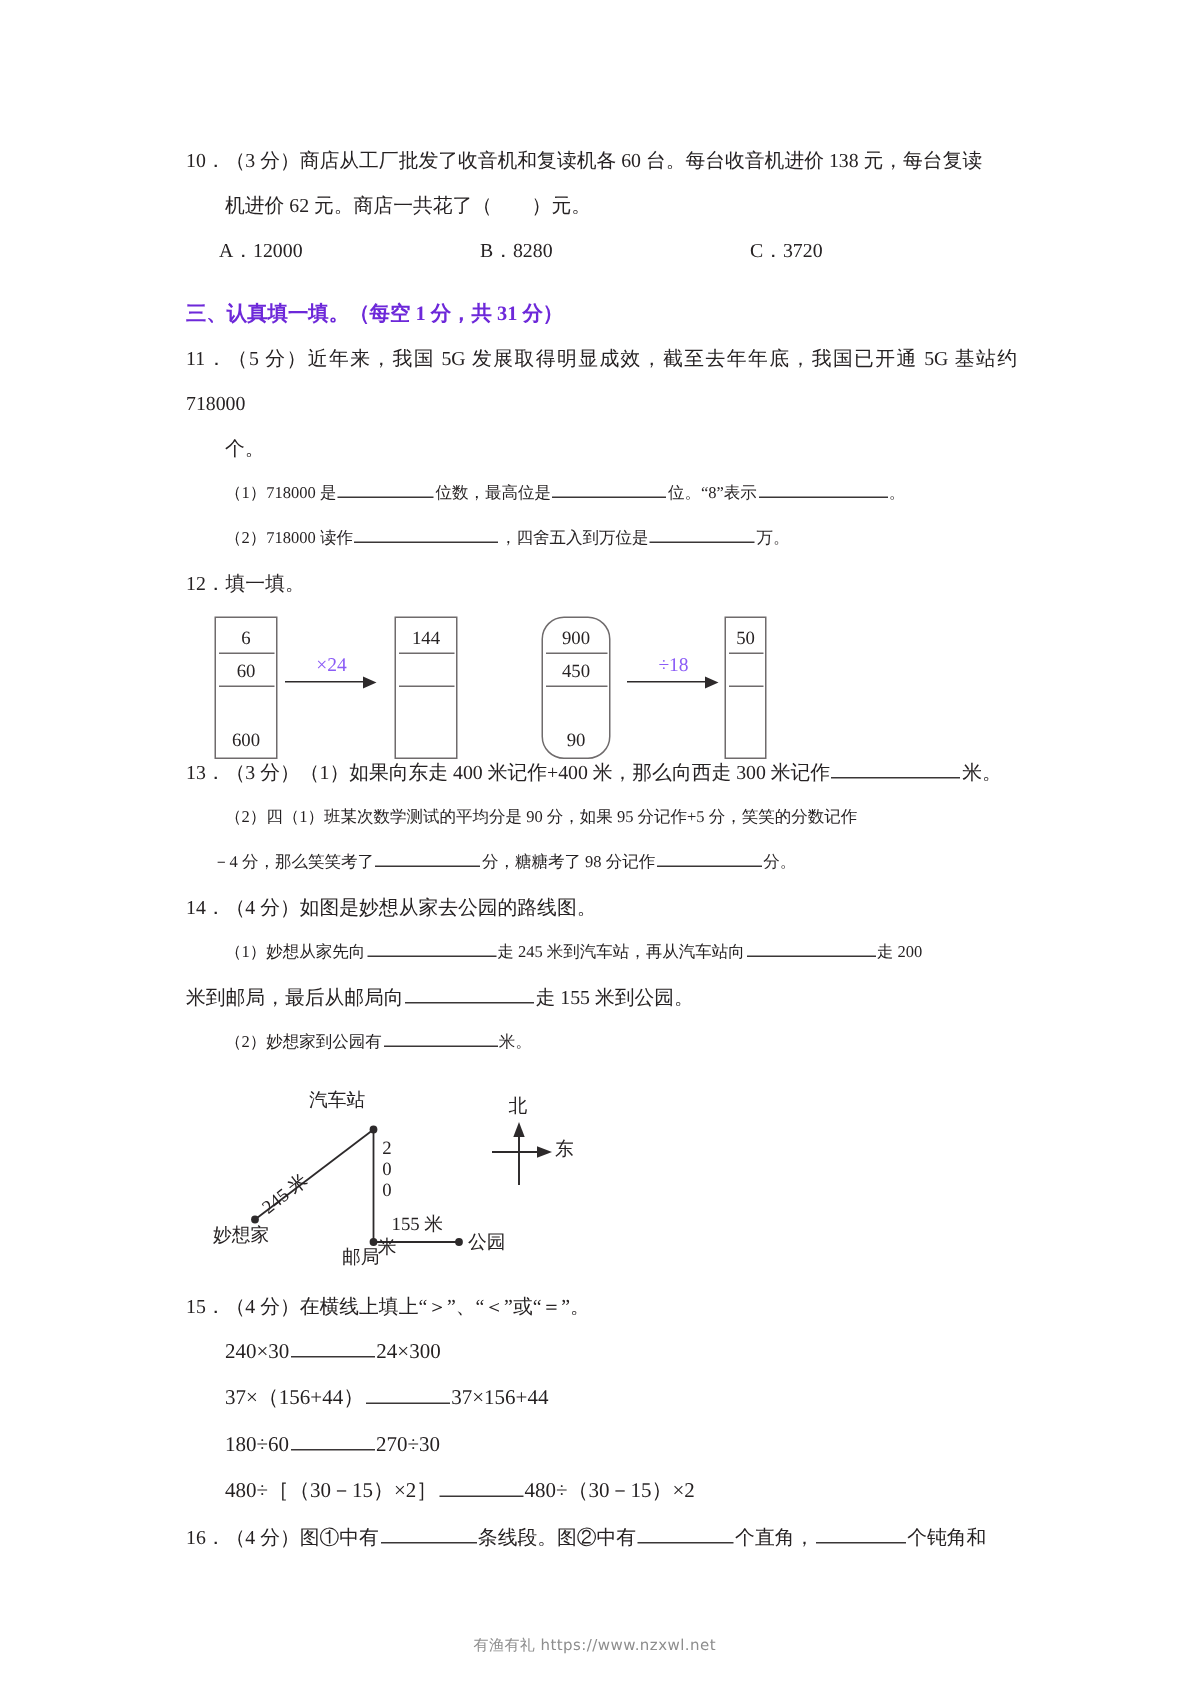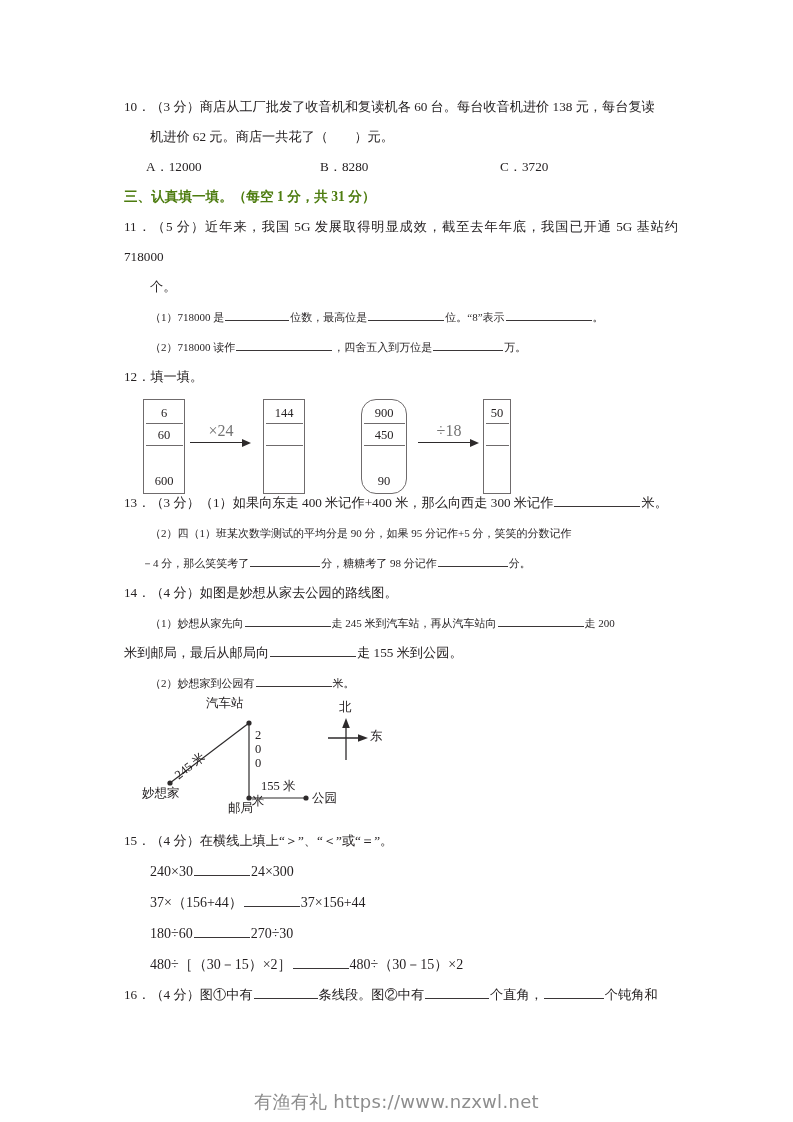--- a/index.html
+++ b/index.html
@@ -40,22 +40,22 @@
     color: #262223;
   }
   .q .ln { line-height: 30px; }
 
   .indent1 { text-indent: 26px; }
 
   .section-head {
     font-size: 13.6px;
     font-weight: bold;
     line-height: 30px;
-    color: #4d7c0f;
-    margin-top: 2px;
+    color: #6d28d9;
+    margin-top: 14px;
   }
 
   .sub {
     padding-left: 26px;
     font-size: 11px;
     line-height: 30px;
   }
 
   
   .blank {
@@ -97,23 +97,23 @@
     color: #262223;
   }
   .boxcol .cell:last-child { border-bottom: none; margin-top: 24px; }
 
   .oparrow {
     position: absolute;
     width: 62px;
     text-align: center;
   }
   .oparrow .oplabel {
-    font-size: 16px;
+    font-size: 13px;
     line-height: 15px;
-    color: #737373;
+    color: #8b5cf6;
   }
   .oparrow .arrowline {
     position: relative;
     height: 9px;
   }
   .oparrow .arrowline::before {
     content: "";
     position: absolute;
     left: 0; top: 4px;
     width: 54px;
@@ -126,21 +126,21 @@
     left: 52px; top: 0.5px;
     border-top: 4.5px solid transparent;
     border-bottom: 4.5px solid transparent;
     border-left: 9px solid #2d2a2b;
   }
 
   
   .map-wrap {
     position: relative;
     height: 128px;
-    margin-top: 0;
+    margin-top: 18px;
   }
   .map-svg { position: absolute; left: 0; top: 0; }
   .maplabel {
     position: absolute;
     font-size: 12.5px;
     color: #262223;
     white-space: nowrap;
     line-height: 14px;
   }
   .rot-245 {
@@ -162,21 +162,21 @@
   }
 
   
   .watermark {
     position: absolute;
     left: 0;
     top: 1090px;
     width: 793px;
     text-align: center;
     font-family: "DejaVu Sans", sans-serif;
-    font-size: 18px;
+    font-size: 10px;
     color: #8d8d8d;
     letter-spacing: 0.3px;
   }
 </style>
 </head>
 <body>
 
 <div class="page">
   <div class="content">
 

